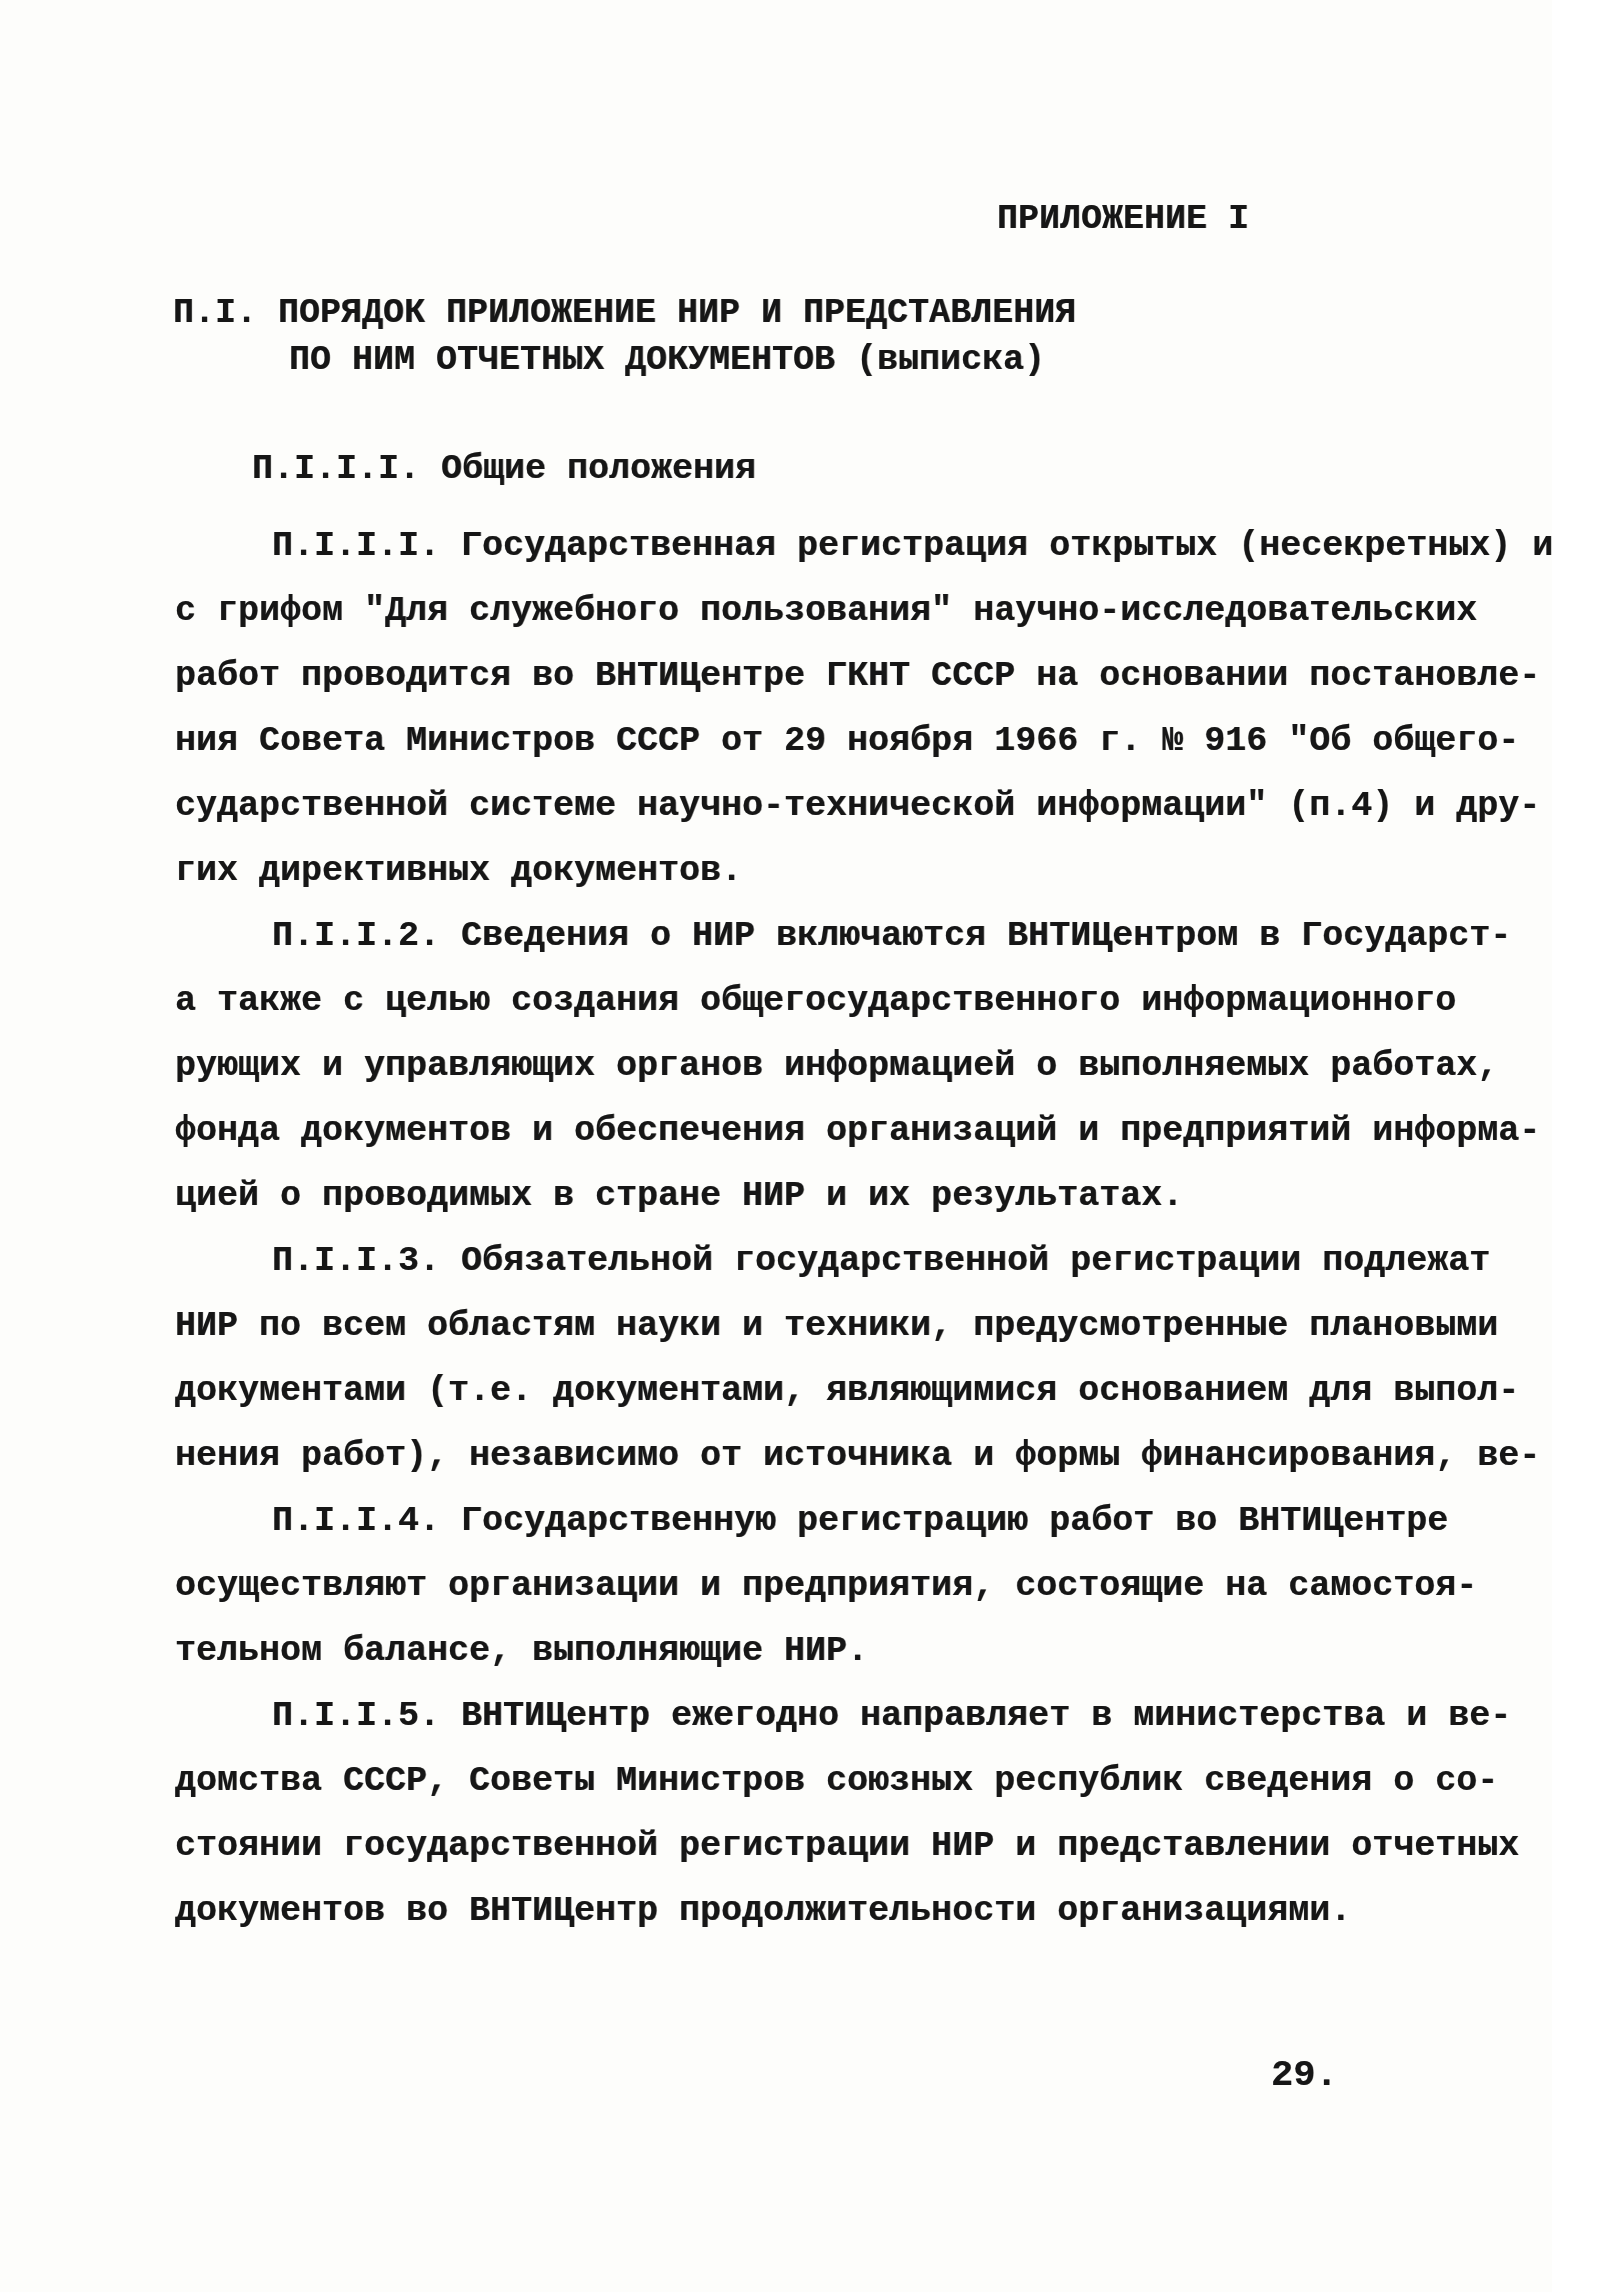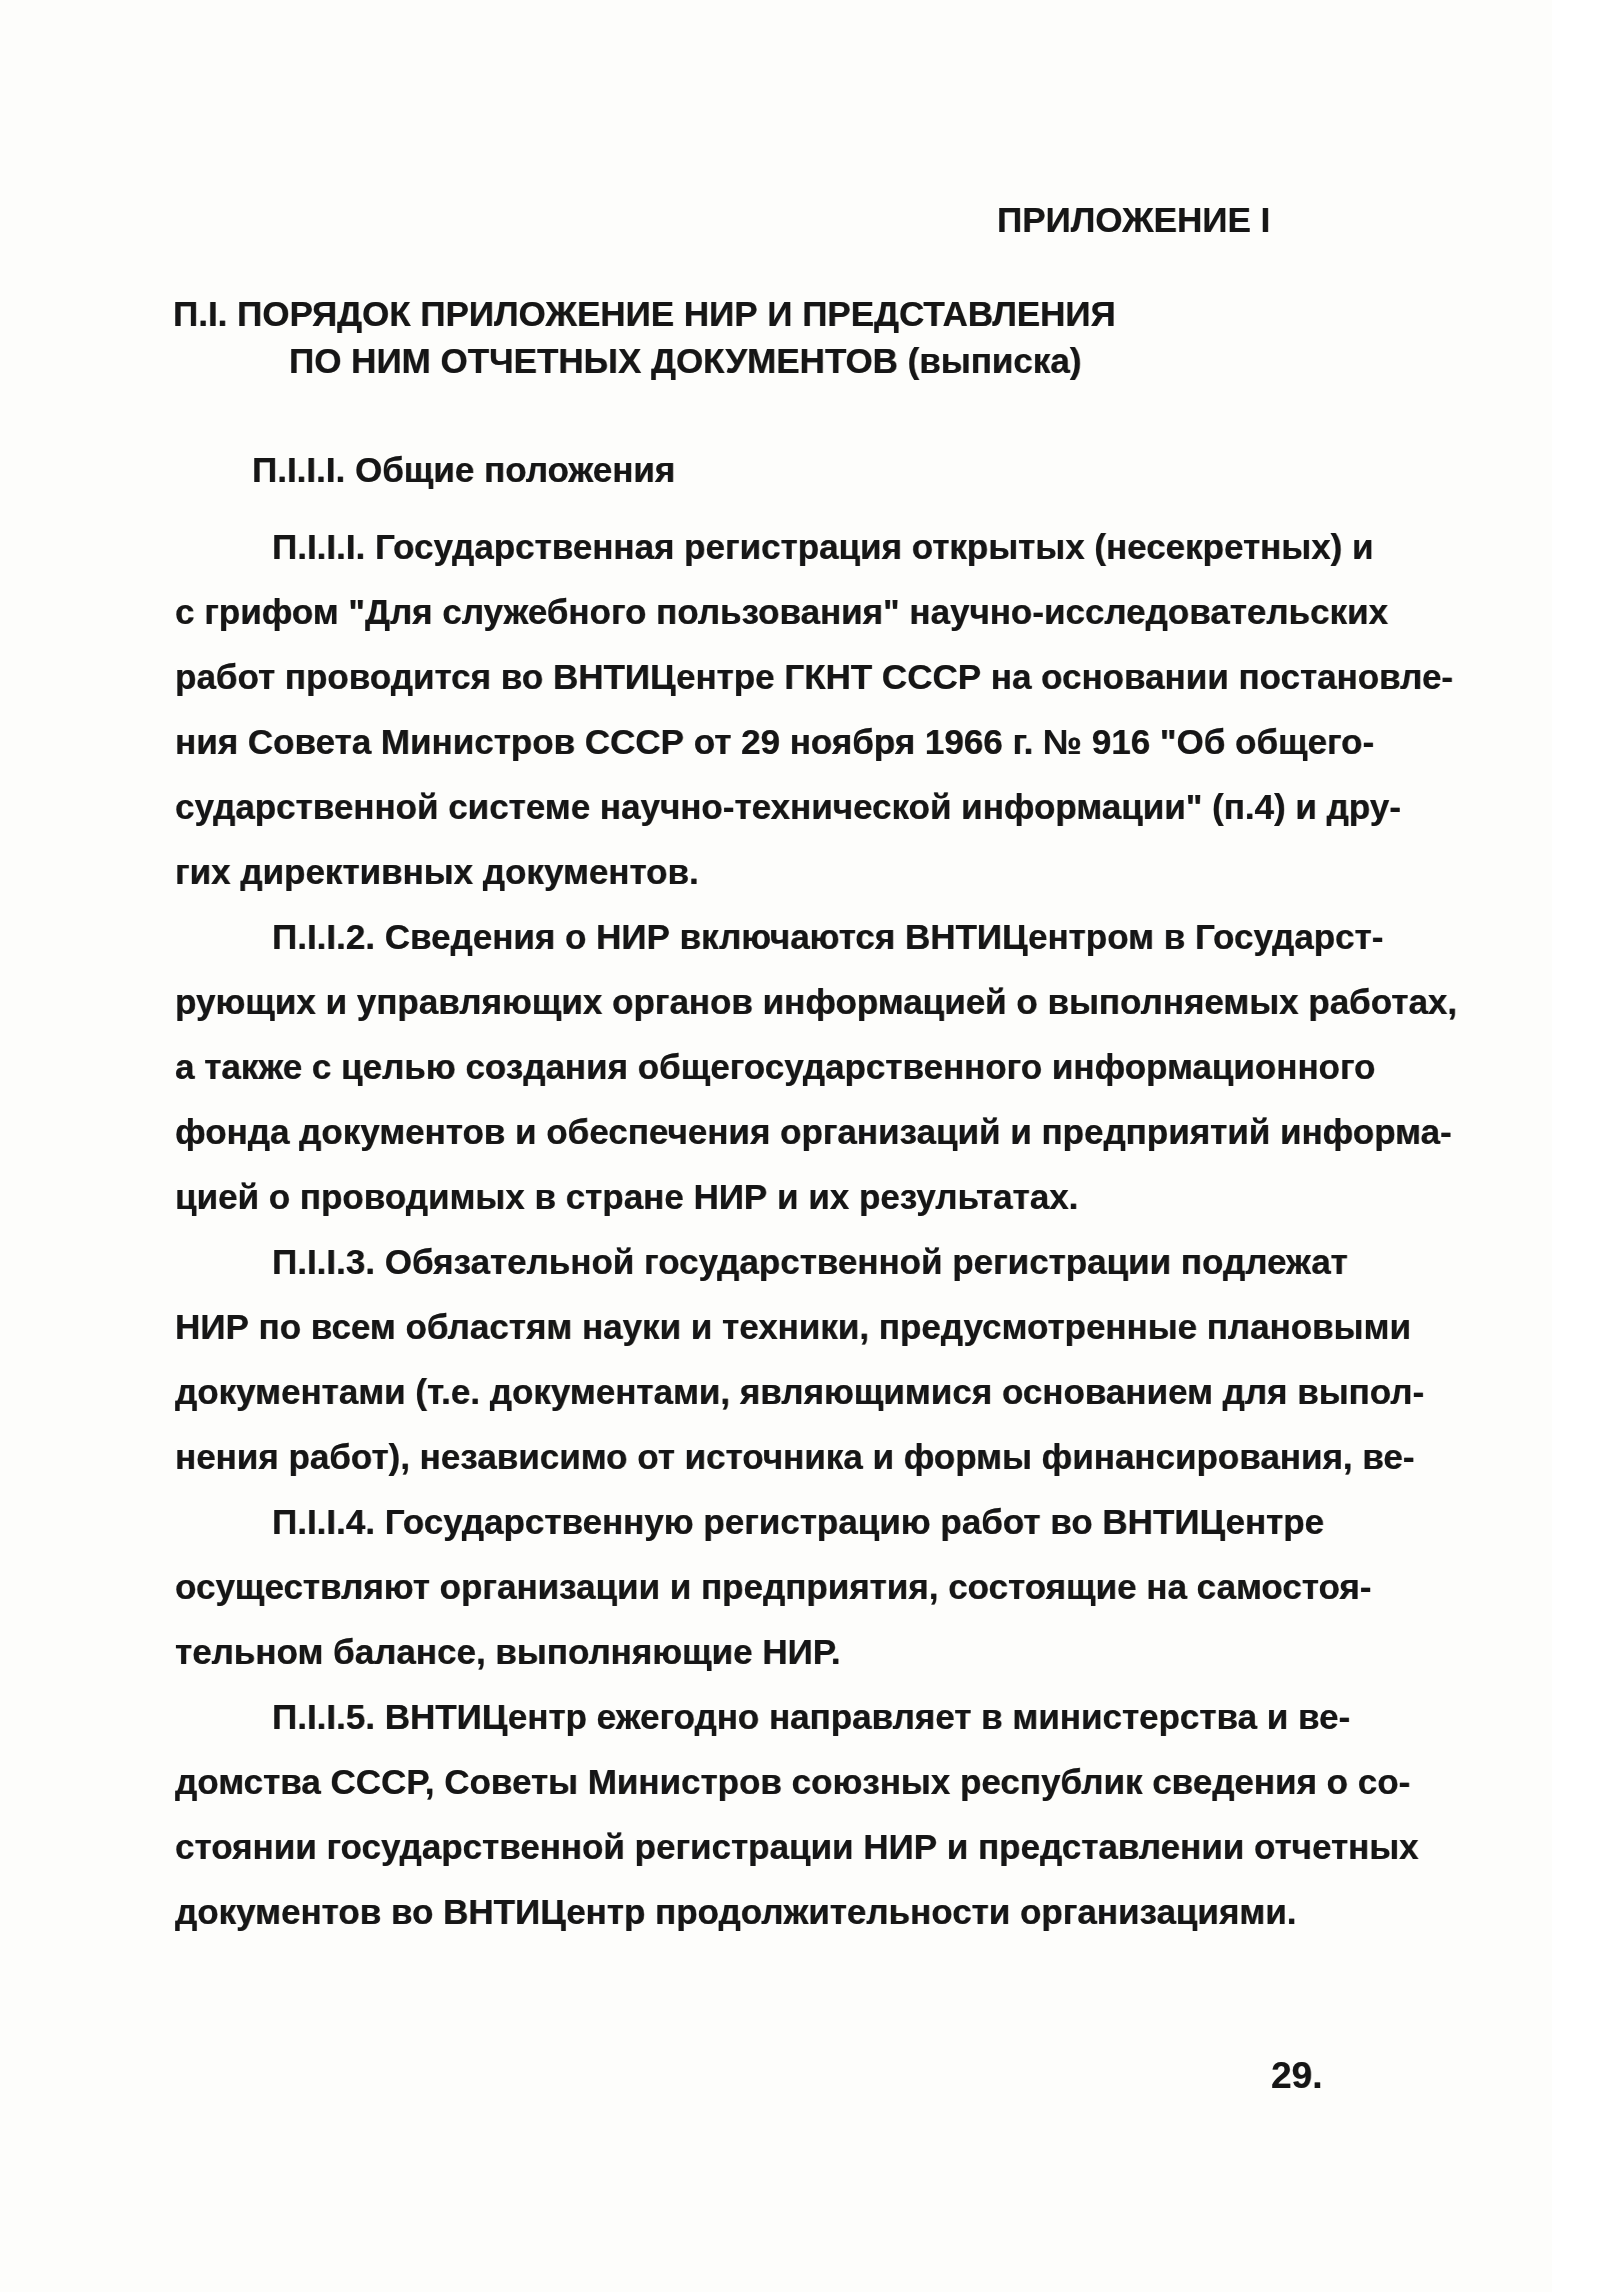--- a/index.html
+++ b/index.html
@@ -6,21 +6,21 @@
     margin: 0;
     padding: 0;
     background: #ffffff;
   }
   .page {
     position: relative;
     width: 1552px;
     height: 2293px;
     background: #fdfdfb;
     overflow: hidden;
-    font-family: Liberation Sans, sans-serif;
+    font-family: Liberation Mono, monospace;
     font-weight: bold;
     color: #161616;
     
     text-shadow: 0.6px 0.4px 0 rgba(10,10,10,0.45), -0.3px 0 0 rgba(10,10,10,0.25);
   }
   .annex {
     position: absolute;
     left: 997px;
     top: 200px;
     font-size: 35px;
@@ -95,22 +95,22 @@
       <div class="paragraph">
         <div class="line first">П.I.I.I. Государственная регистрация открытых (несекретных) и</div>
         <div class="line">с грифом "Для служебного пользования" научно-исследовательских</div>
         <div class="line">работ проводится во ВНТИЦентре ГКНТ СССР на основании постановле-</div>
         <div class="line">ния Совета Министров СССР от 29 ноября 1966 г. № 916 "Об общего-</div>
         <div class="line">сударственной системе научно-технической информации" (п.4) и дру-</div>
         <div class="line">гих директивных документов.</div>
       </div>
       <div class="paragraph">
         <div class="line first">П.I.I.2. Сведения о НИР включаются ВНТИЦентром в Государст-</div>
+        <div class="line">а также с целью создания общегосударственного информационного</div>
         <div class="line">рующих и управляющих органов информацией о выполняемых работах,</div>
-        <div class="line">а также с целью создания общегосударственного информационного</div>
         <div class="line">фонда документов и обеспечения организаций и предприятий информа-</div>
         <div class="line">цией о проводимых в стране НИР и их результатах.</div>
       </div>
       <div class="paragraph">
         <div class="line first">П.I.I.3. Обязательной государственной регистрации подлежат</div>
         <div class="line">НИР по всем областям науки и техники, предусмотренные плановыми</div>
         <div class="line">документами (т.е. документами, являющимися основанием для выпол-</div>
         <div class="line">нения работ), независимо от источника и формы финансирования, ве-</div>
       </div>
       <div class="paragraph">

